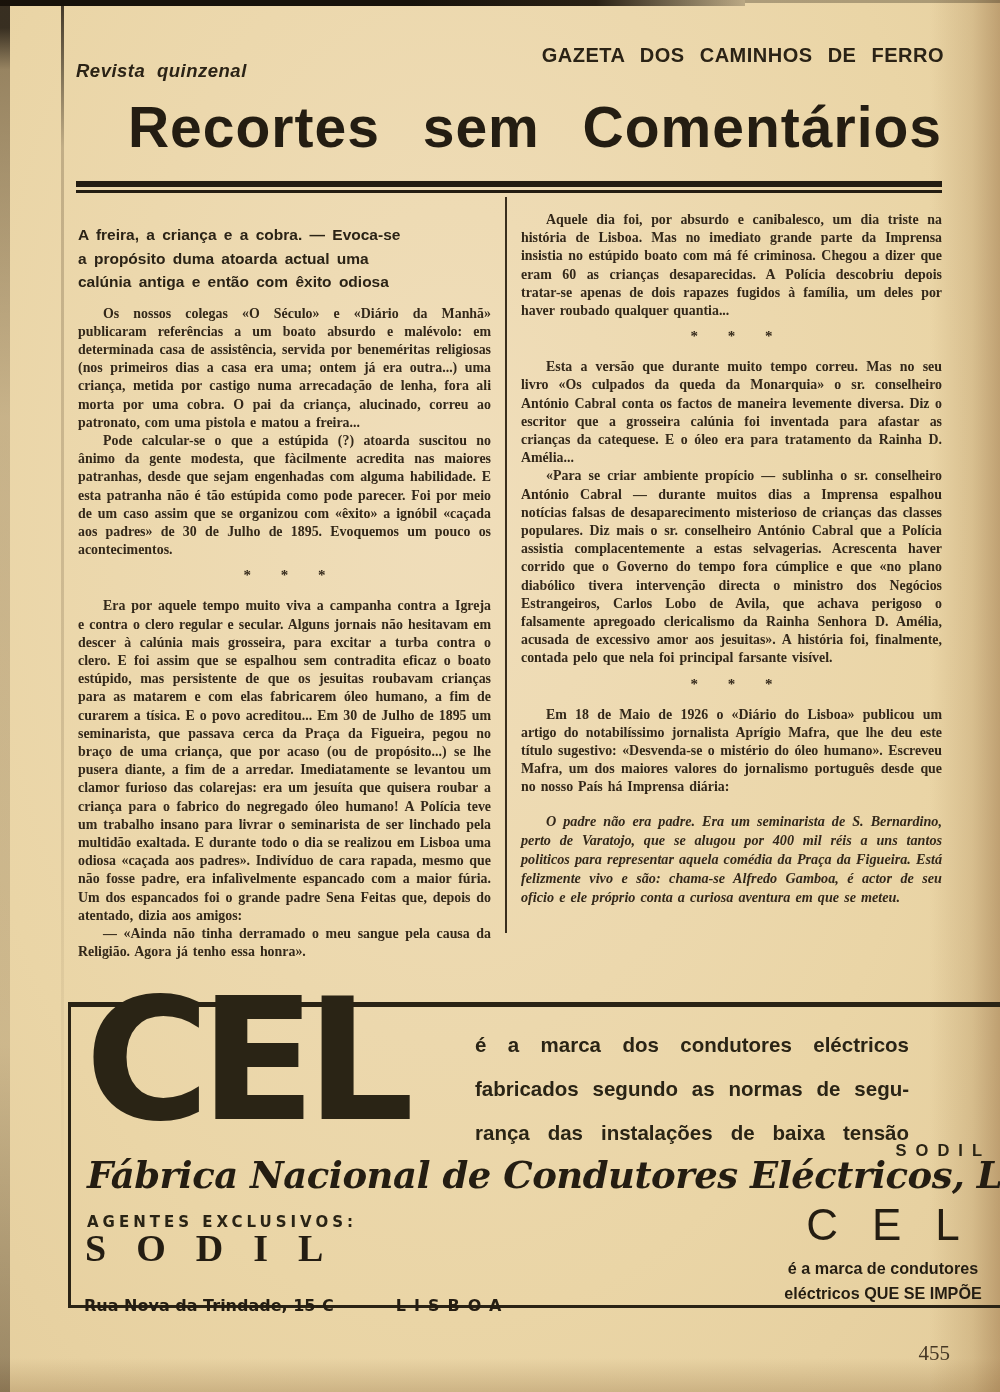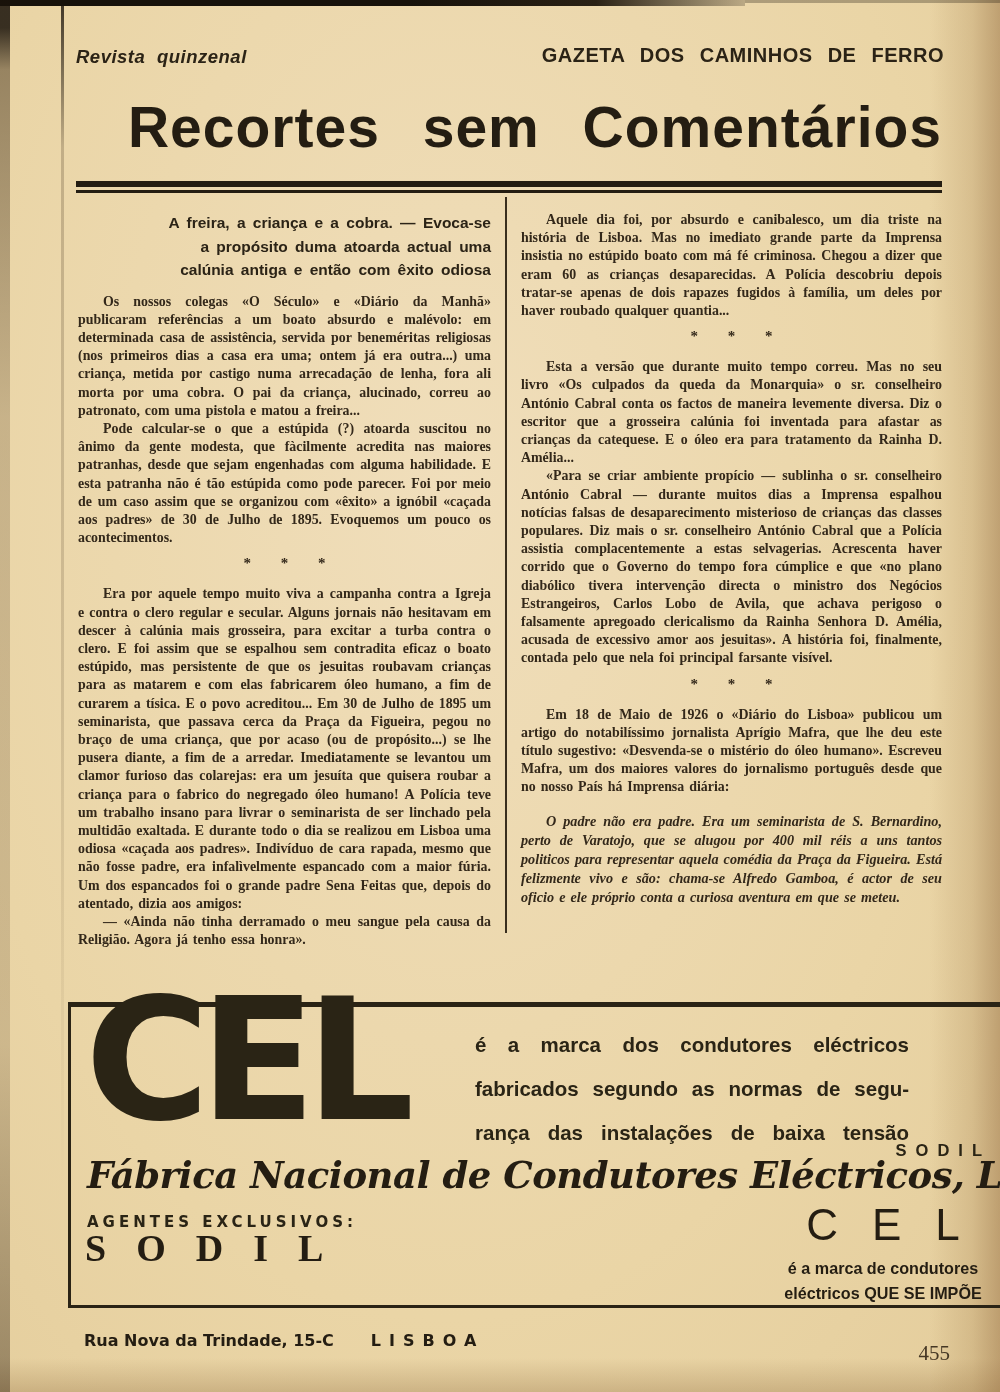--- a/index.html
+++ b/index.html
@@ -12,47 +12,47 @@
       radial-gradient(ellipse at 45% 35%, #f0debb 0, #ead5a6 65%, #e4cd9c 100%);
     color:#33281a;
   }
   .abs{position:absolute;}
   
   .edge-top{left:0;top:0;width:745px;height:6px;background:linear-gradient(90deg,#17120b 0 55%,#2a2115 80%,rgba(42,33,21,.25) 100%);}
   .edge-top2{left:745px;top:0;width:255px;height:3px;background:rgba(30,22,12,.30);}
   .edge-left{left:0;top:0;width:10px;height:1392px;background:linear-gradient(180deg,rgba(25,18,10,.85) 0 2%,rgba(70,52,30,.5) 5%,rgba(95,72,45,.25) 30%,rgba(95,72,45,.20) 75%,rgba(60,45,28,.45) 100%);}
   .crease{left:61px;top:5px;width:3px;height:1185px;background:linear-gradient(180deg,rgba(25,18,10,.8),rgba(70,52,30,.25) 12%,rgba(70,52,30,.16) 60%,rgba(70,52,30,0));}
   
-  .masthead-left{left:76px;top:46px;font-family:"Liberation Sans",sans-serif;font-weight:bold;font-style:italic;font-size:18.5px;letter-spacing:.5px;word-spacing:6px;color:#2b2316;}
+  .masthead-left{left:76px;top:60px;font-family:"Liberation Sans",sans-serif;font-weight:bold;font-style:italic;font-size:18.5px;letter-spacing:.5px;word-spacing:6px;color:#2b2316;}
   .masthead-right{right:56px;top:44px;font-family:"Liberation Sans",sans-serif;font-weight:bold;font-size:20px;word-spacing:9px;letter-spacing:.5px;color:#2b2316;}
   .page-title{left:80px;top:94px;width:862px;font-family:"Liberation Sans",sans-serif;font-weight:bold;font-size:57px;word-spacing:26px;letter-spacing:1px;text-align:right;white-space:nowrap;color:#241d12;}
   .rule-a{left:76px;top:181px;width:866px;height:6px;background:#241d12;}
   .rule-b{left:76px;top:190px;width:866px;height:3px;background:#241d12;}
   .divider{left:505px;top:197px;width:2px;height:736px;background:#3a2f1e;}
   
   .col{position:absolute;top:211px;font-family:"Liberation Serif",serif;font-weight:bold;color:#33281a;}
   .col-left{left:78px;width:413px;}
   .col-right{left:521px;width:421px;}
   .col p{margin:0;font-size:13.9px;line-height:18.2px;text-align:justify;text-indent:25px;word-spacing:1.5px;}
-  .subtitle{font-family:"Liberation Sans",sans-serif;font-weight:bold;font-size:15.5px;line-height:23.5px;text-align:right;margin:0 0 11px 0;color:#2b2316;word-spacing:3px;}
+  .subtitle{font-family:"Liberation Sans",sans-serif;font-weight:bold;font-size:15.5px;line-height:23.5px;text-align:left;margin:12px 0 11px 0;color:#2b2316;word-spacing:3px;}
   .sep{text-align:center;font-size:15px;font-weight:bold;letter-spacing:13px;text-indent:13px;margin:8px 0 7px 0;color:#33281a;}
   .mt{margin-top:13px !important;}
   .quote{font-style:italic;margin-top:15px !important;font-size:14.2px !important;line-height:19px !important;}
   
   .ad{left:68px;top:1002px;width:954px;height:306px;border:3px solid #2a2315;border-top-width:5px;box-sizing:border-box;}
   .ad .abs{position:absolute;}
   .cel-big{left:14px;top:-32px;font-family:"DejaVu Sans",sans-serif;font-weight:bold;font-size:170px;letter-spacing:-10px;line-height:1;color:#2a2415;}
   .tagline{left:404px;top:16px;width:434px;font-family:"Liberation Sans",sans-serif;font-weight:bold;font-size:20.5px;line-height:44px;text-align:justify;text-align-last:justify;word-spacing:5px;color:#2a2415;}
   .pela{right:28px;top:134px;font-family:"Liberation Sans",sans-serif;font-weight:bold;font-size:16.5px;letter-spacing:9px;color:#2a2415;}
   .scriptline{left:16px;top:146px;font-family:"DejaVu Serif",serif;font-style:italic;font-weight:bold;font-size:37px;white-space:nowrap;letter-spacing:-.5px;color:#241d12;}
   .agents{left:16px;top:206px;font-family:"DejaVu Sans",sans-serif;font-weight:bold;font-size:15px;letter-spacing:4px;color:#2a2415;}
   .sodil{left:14px;top:222px;font-family:"Liberation Serif",serif;font-weight:bold;font-size:38px;letter-spacing:30px;line-height:1;color:#241d12;}
   .soc{left:13px;top:262px;font-family:"Liberation Sans",sans-serif;font-weight:bold;font-size:20.5px;letter-spacing:.5px;word-spacing:5px;color:#241d12;}
   .soc .sup{font-size:12px;vertical-align:7px;}
-  .addr{left:13px;top:289px;display:flex;gap:37px;font-family:"DejaVu Sans",sans-serif;font-weight:bold;font-size:16px;color:#241d12;margin-top:35px;}
+  .addr{left:13px;top:289px;display:flex;gap:62px;font-family:"DejaVu Sans",sans-serif;font-weight:bold;font-size:16px;color:#241d12;}
   .addr .city{letter-spacing:8px;}
   .right-block{right:16px;top:196px;width:240px;text-align:center;color:#241d12;}
   .cel-sp{display:block;font-family:"Liberation Sans",sans-serif;font-weight:normal;font-size:44px;letter-spacing:34px;margin-right:-34px;line-height:1;}
   .slog{font-family:"Liberation Sans",sans-serif;font-weight:bold;font-size:17px;line-height:23px;transform:scaleX(.95);}
   .slog1{margin-top:10px;}
   .slog2{margin-top:2px;}
   .page-number{right:50px;top:1341px;font-family:"Liberation Serif",serif;font-size:21px;color:#453724;}
 </style>
 </head>
 <body>

